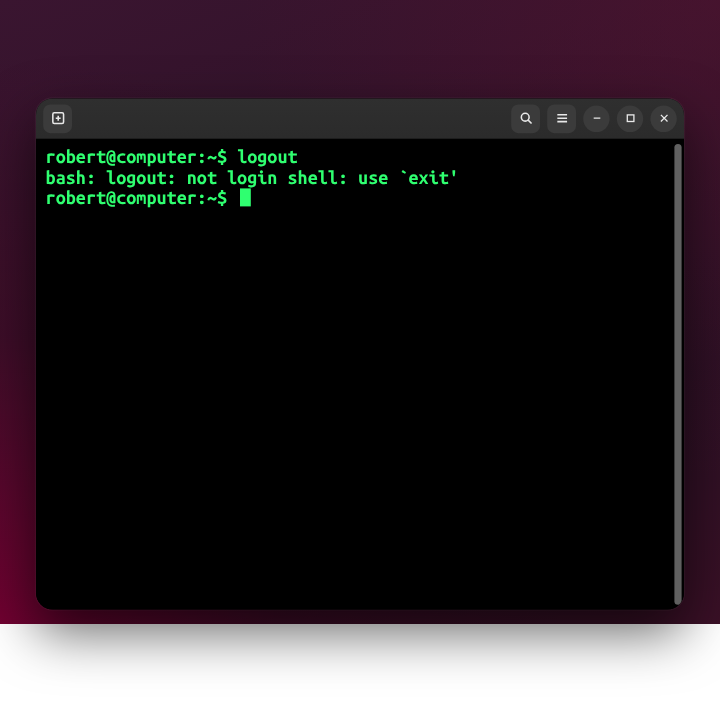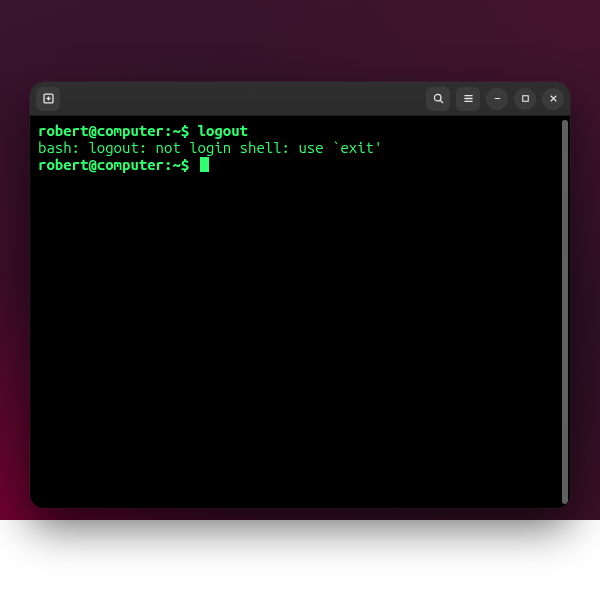--- a/index.html
+++ b/index.html
@@ -70,21 +70,21 @@
   }
   .terminal {
     padding: 6px 8px;
     font-family: "Ubuntu Mono", "DejaVu Sans Mono", "Menlo", monospace;
     font-size: 15px;
     line-height: 17px;
     white-space: pre;
   }
   .prompt { color: #2fff70; font-weight: bold; }
   .cmd { color: #2fff70; font-weight: bold; }
-  .out { color: #2fff70; font-weight: normal; }
+  .out { color: #2fff70; font-weight: bold; }
   .cursor {
     display: inline-block;
     width: 9px;
     height: 15px;
     background: #2fff70;
     vertical-align: -2px;
     margin-left: 2px;
   }
   .scrollbar {
     position: absolute;

